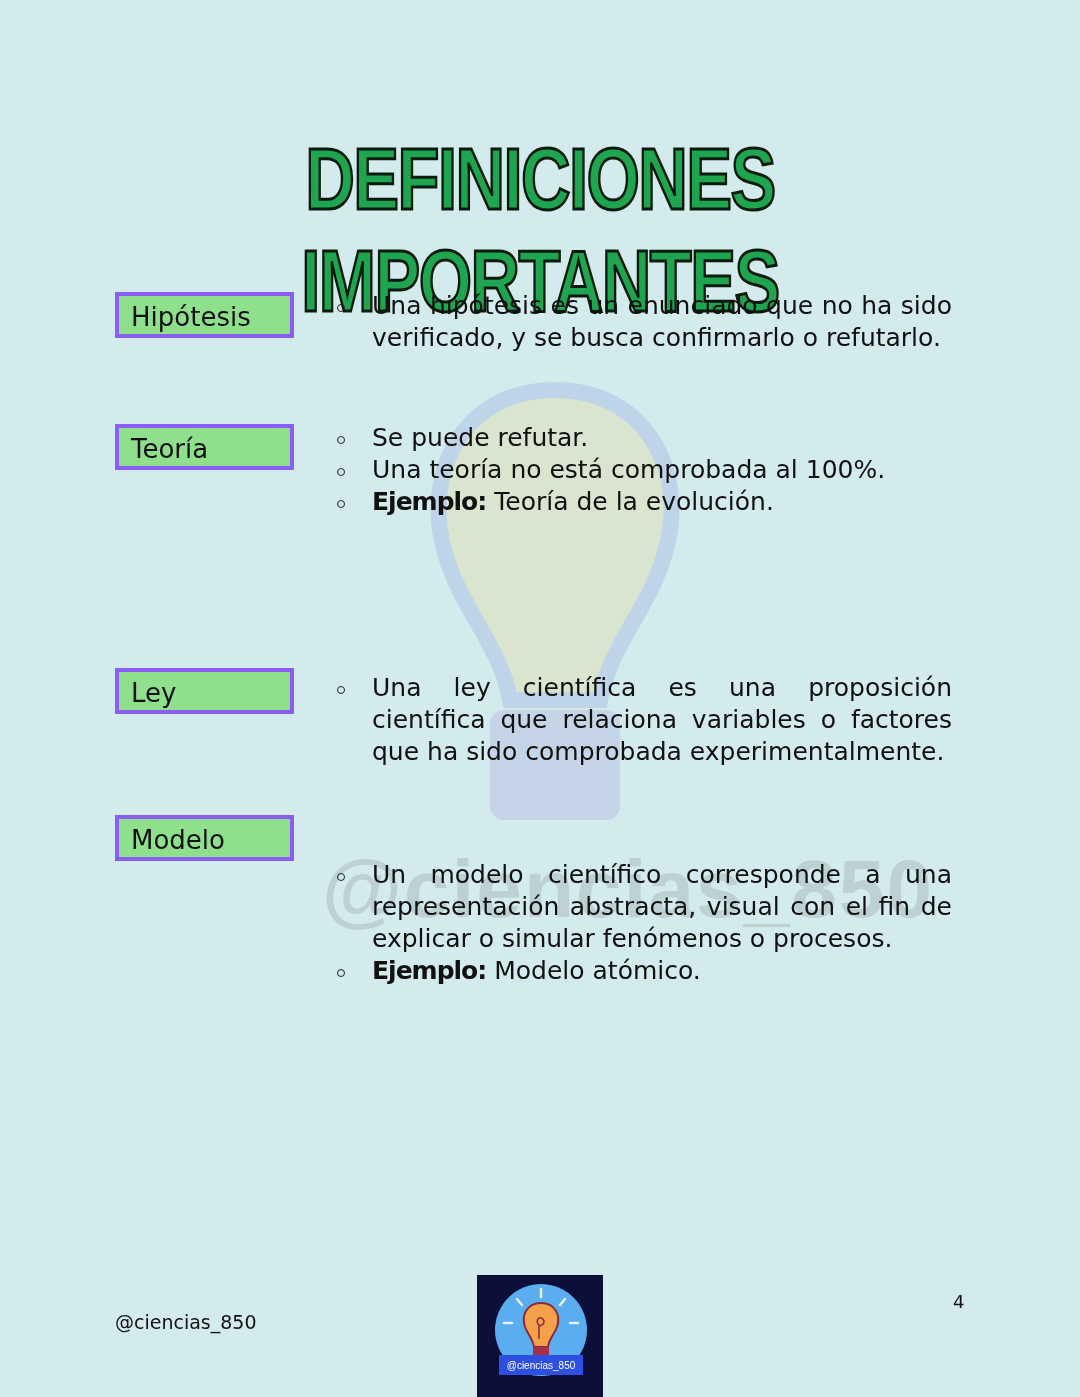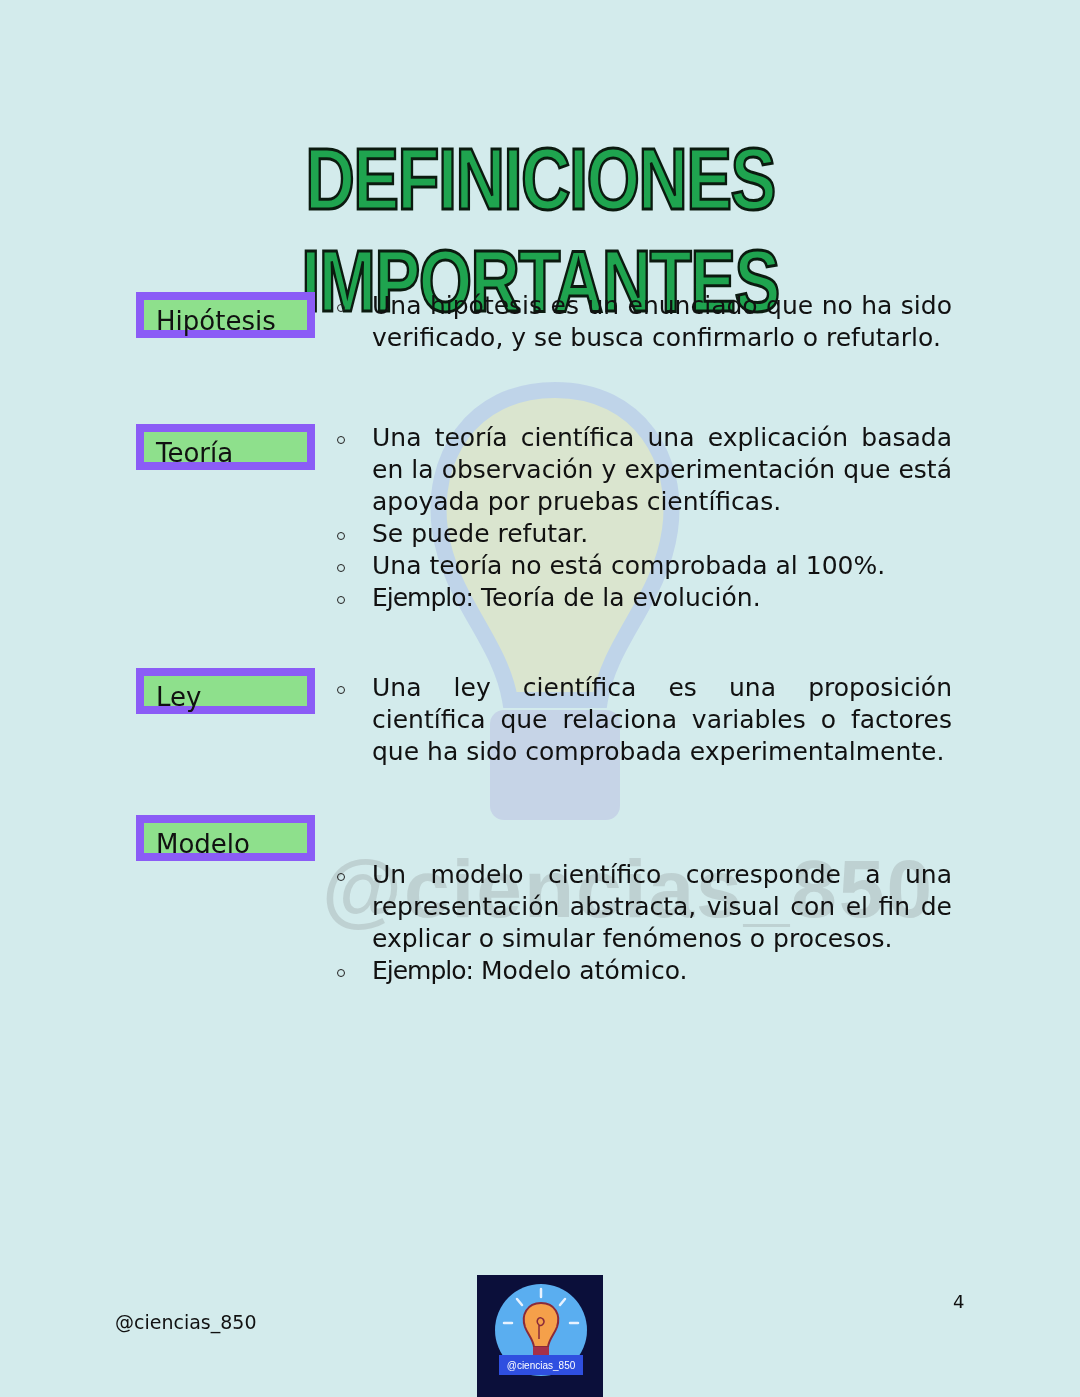--- a/index.html
+++ b/index.html
@@ -25,36 +25,36 @@
     opacity: 0.22; pointer-events: none;
   }
   .watermark-text {
     position: absolute; left: 322px; top: 842px;
     font-family: "Liberation Sans", sans-serif; font-weight: bold;
     font-size: 82px; color: rgba(120,120,120,0.22); letter-spacing: 2px;
     pointer-events: none;
   }
   .term {
     position: absolute; left: 115px; width: 179px; height: 46px;
-    background: #8ee08c; border: 8px solid #8b5cf6;
+    background: #8ee08c; border: 4px solid #8b5cf6;
     box-sizing: border-box;
     font-size: 26px; line-height: 42px; padding-left: 12px;
-    font-family: "DejaVu Sans", sans-serif; color: #111; margin-left: 21px;
+    font-family: "DejaVu Sans", sans-serif; color: #111;
   }
   .defs {
     position: absolute; left: 335px; width: 617px;
     margin: 0; padding: 0; list-style: none;
     font-size: 25px; line-height: 32px;
   }
   .defs li { position: relative; padding-left: 37px; text-align: justify; }
   .defs li::before {
     content: ""; position: absolute; left: 2px; top: 14px;
     width: 6px; height: 6px; border: 1.5px solid #222; border-radius: 50%;
   }
-  .ex { font-weight: normal; letter-spacing: -1px; }
+  .ex { font-weight: bold; letter-spacing: -1px; }
   .footer-handle {
     position: absolute; left: 115px; top: 1311px;
     font-size: 19px; color: #111;
   }
   .page-num {
     position: absolute; left: 953px; top: 1291px; font-size: 18px; color: #111;
   }
   .logo {
     position: absolute; left: 477px; top: 1275px; width: 126px; height: 122px;
     background: #0b0f3a;
@@ -71,21 +71,20 @@
 </svg>
 <div class="watermark-text">@ciencias_850</div>
 
 <div class="term" style="top:292px">Hipótesis</div>
 <ul class="defs" style="top:290px">
   <li><span>Una hipótesis es un enunciado que no ha sido verificado, y se busca confirmarlo o refutarlo.</span></li>
 </ul>
 
 <div class="term" style="top:424px">Teoría</div>
 <ul class="defs" style="top:422px">
-  <li><span>Una teoría científica una explicación basada en la observación y experimentación que está apoyada por pruebas científicas.</span></li>
   <li><span>Se puede refutar.</span></li>
   <li><span>Una teoría no está comprobada al 100%.</span></li>
   <li><span class="ex">Ejemplo:</span><span> Teoría de la evolución.</span></li>
 </ul>
 
 <div class="term" style="top:668px">Ley</div>
 <ul class="defs" style="top:672px">
   <li><span>Una ley científica es una proposición científica que relaciona variables o factores que ha sido comprobada experimentalmente.</span></li>
 </ul>
 

